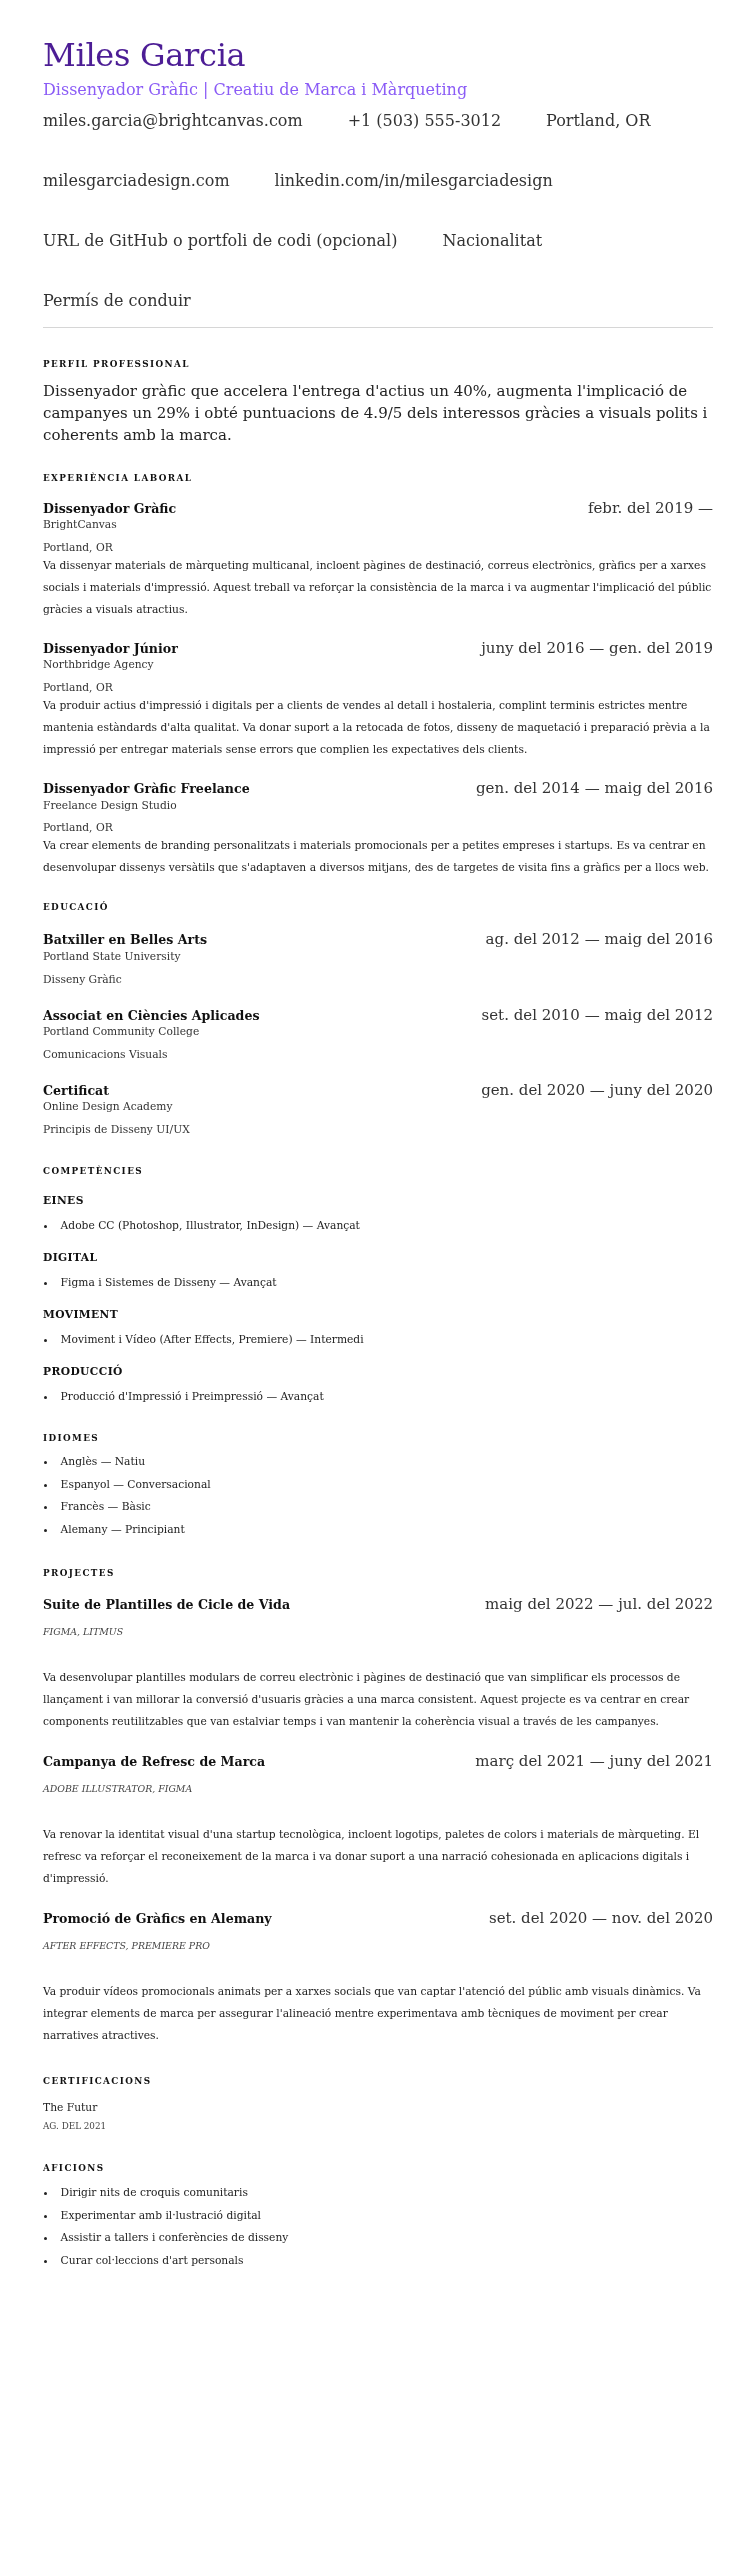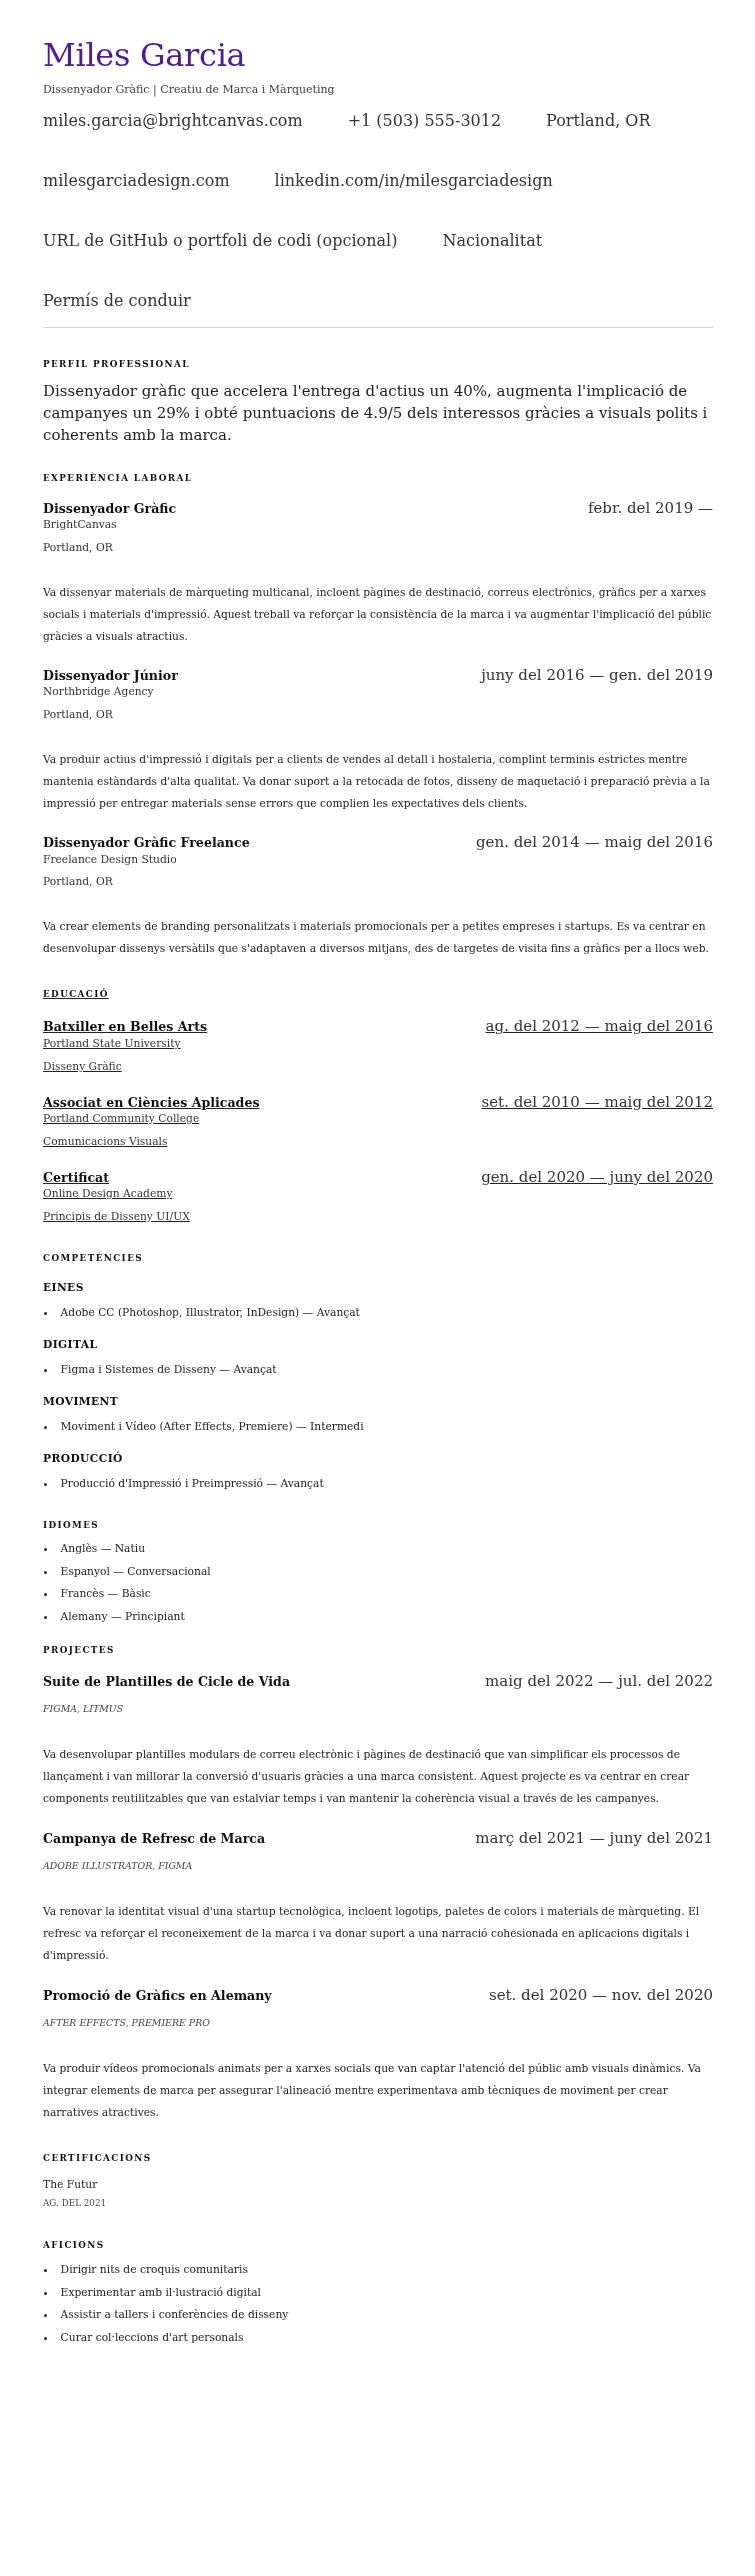--- a/index.html
+++ b/index.html
@@ -13,24 +13,24 @@
     padding: 35px 43px 38px 43px;
   }
   .name {
     font-size: 32px;
     font-weight: normal;
     color: #4c1d95;
     line-height: 40px;
     letter-spacing: -0.3px;
   }
   .subtitle {
-    font-size: 11px;
+    font-size: 16px;
     line-height: 17.6px;
     margin-top: 6.3px;
-    color: #404040;
+    color: #8b5cf6;
   }
   .contact {
     margin-top: 14px;
     font-size: 16px;
     line-height: 15px;
     color: #333;
     display: flex;
     flex-wrap: wrap;
     column-gap: 19px;
     row-gap: 14.5px;
@@ -82,26 +82,25 @@
   .entry-loc {
     font-size: 10.7px;
     line-height: 15px;
     color: #333;
     margin-top: 7.6px;
   }
   .entry-desc {
     font-size: 10.7px;
     line-height: 22px;
     color: #222;
-    margin-top: 27px;
   }
   .job { margin-top: 15px; }
   .job + .job { margin-top: 19px; }
 
-  .s-edu { margin-top: 28px; text-decoration: underline; }
+  .s-edu { margin-top: 22px; }
   .edu { margin-top: 17.6px; }
   .edu + .edu { margin-top: 20px; }
   .edu .entry-sub + .entry-sub { margin-top: 7.6px; }
 
   .s-skills { margin-top: 28px; }
   .skill-group-title {
     font-size: 10.7px;
     font-weight: bold;
     letter-spacing: 0.4px;
     color: #111;
@@ -127,21 +126,21 @@
     top: 7px;
     width: 3.1px;
     height: 3.1px;
     border-radius: 50%;
     background: #222;
   }
   .s-lang { margin-top: 28px; }
   .s-lang ul.bullets { margin-top: 10px; }
   .s-lang ul.bullets li + li, .s-hob ul.bullets li + li { margin-top: 7.6px; }
 
-  .s-proj { margin-top: 20px; }
+  .s-proj { margin-top: 30px; }
   .proj { margin-top: 16.4px; }
   .proj + .proj { margin-top: 20px; }
   .proj-tech {
     font-size: 9.4px;
     line-height: 14px;
     color: #444;
     text-transform: uppercase;
     margin-top: 11.3px;
     font-style: italic;
   }

